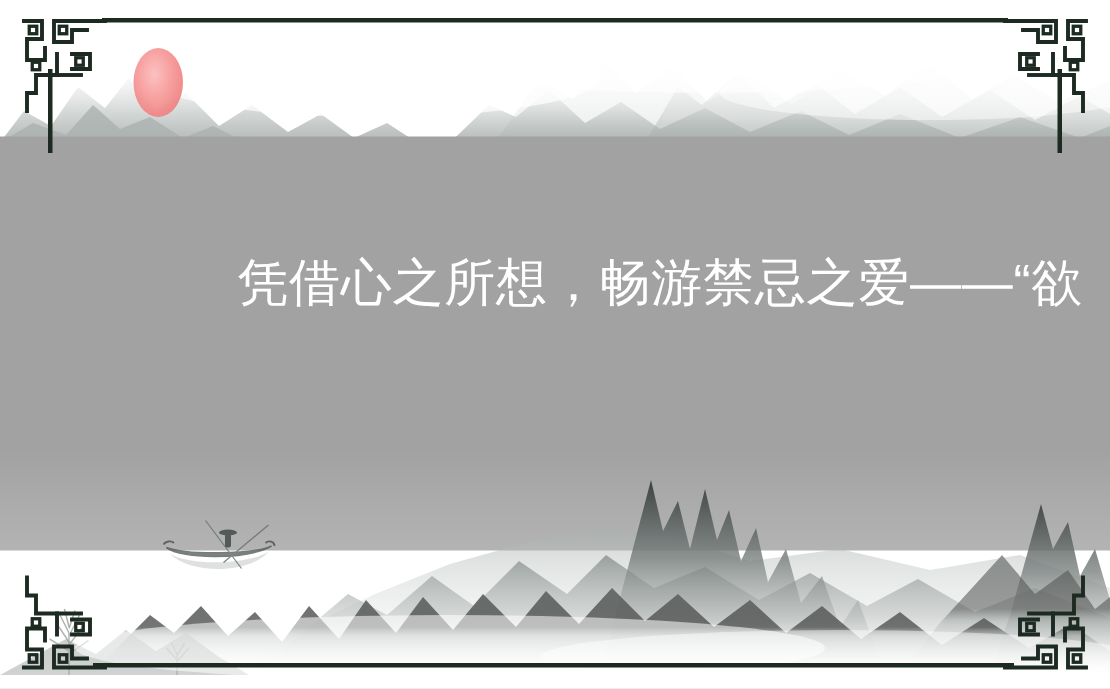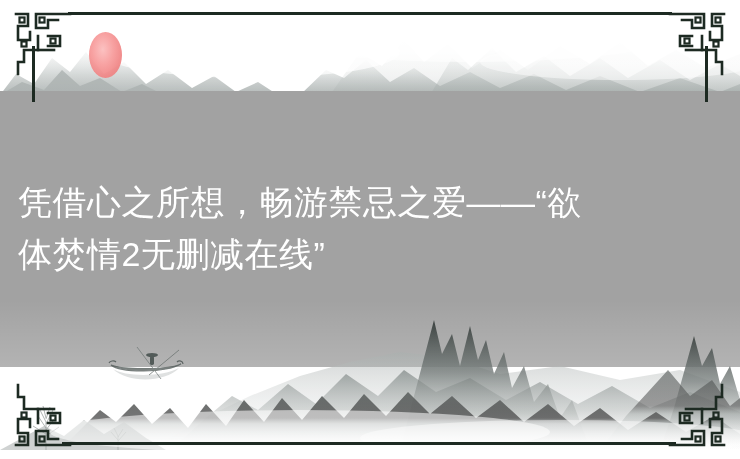--- a/index.html
+++ b/index.html
@@ -43,23 +43,23 @@
     top: 91px;
     width: 740px;
     height: 276px;
     background: #a2a2a2;
   }
 
   
   #headline {
     position: absolute;
     left: 0;
-    top: 176px;
+    top: 163px;
     width: 740px;
-    text-align: left;
+    text-align: right;
     color: #ffffff;
     font-size: 34px;
     line-height: 52px;
     letter-spacing: 0.5px;
     font-weight: 400;
     padding: 0 18px;
     box-sizing: border-box;
     white-space: normal;
   }
 
@@ -176,21 +176,20 @@
       <rect x="0" y="0" width="740" height="95" fill="url(#fadeDown)" opacity="0.35"></rect>
     </svg>
   </div>
 
   <div id="sun"></div>
 
   <div id="gray-band"></div>
 
   <div id="headline">
     <div>凭借心之所想，畅游禁忌之爱——“欲</div>
-    <div>体焚情2无删减在线”</div>
   </div>
 
   <div class="ink-layer" id="bottom-scenery">
     <svg class="ink-svg" viewBox="0 0 740 150" preserveAspectRatio="none" aria-hidden="true">
       <defs>
         <linearGradient id="pkDark" x1="0" y1="0" x2="0" y2="1">
           <stop offset="0%" stop-color="#2e3533" stop-opacity="0.95"></stop>
           <stop offset="45%" stop-color="#4a5insert" stop-opacity="0.8"></stop>
           <stop offset="55%" stop-color="#6a7472" stop-opacity="0.62"></stop>
           <stop offset="100%" stop-color="#ffffff" stop-opacity="0.05"></stop>

